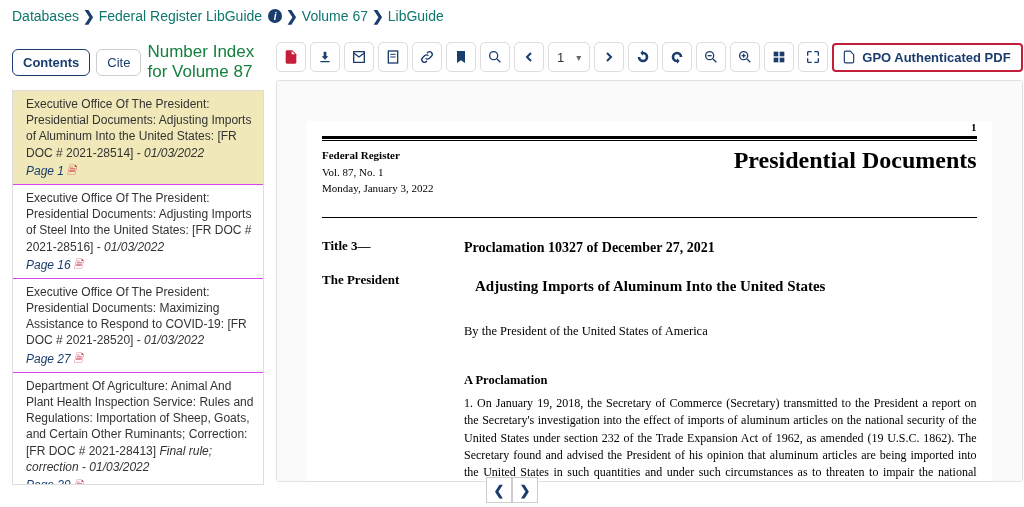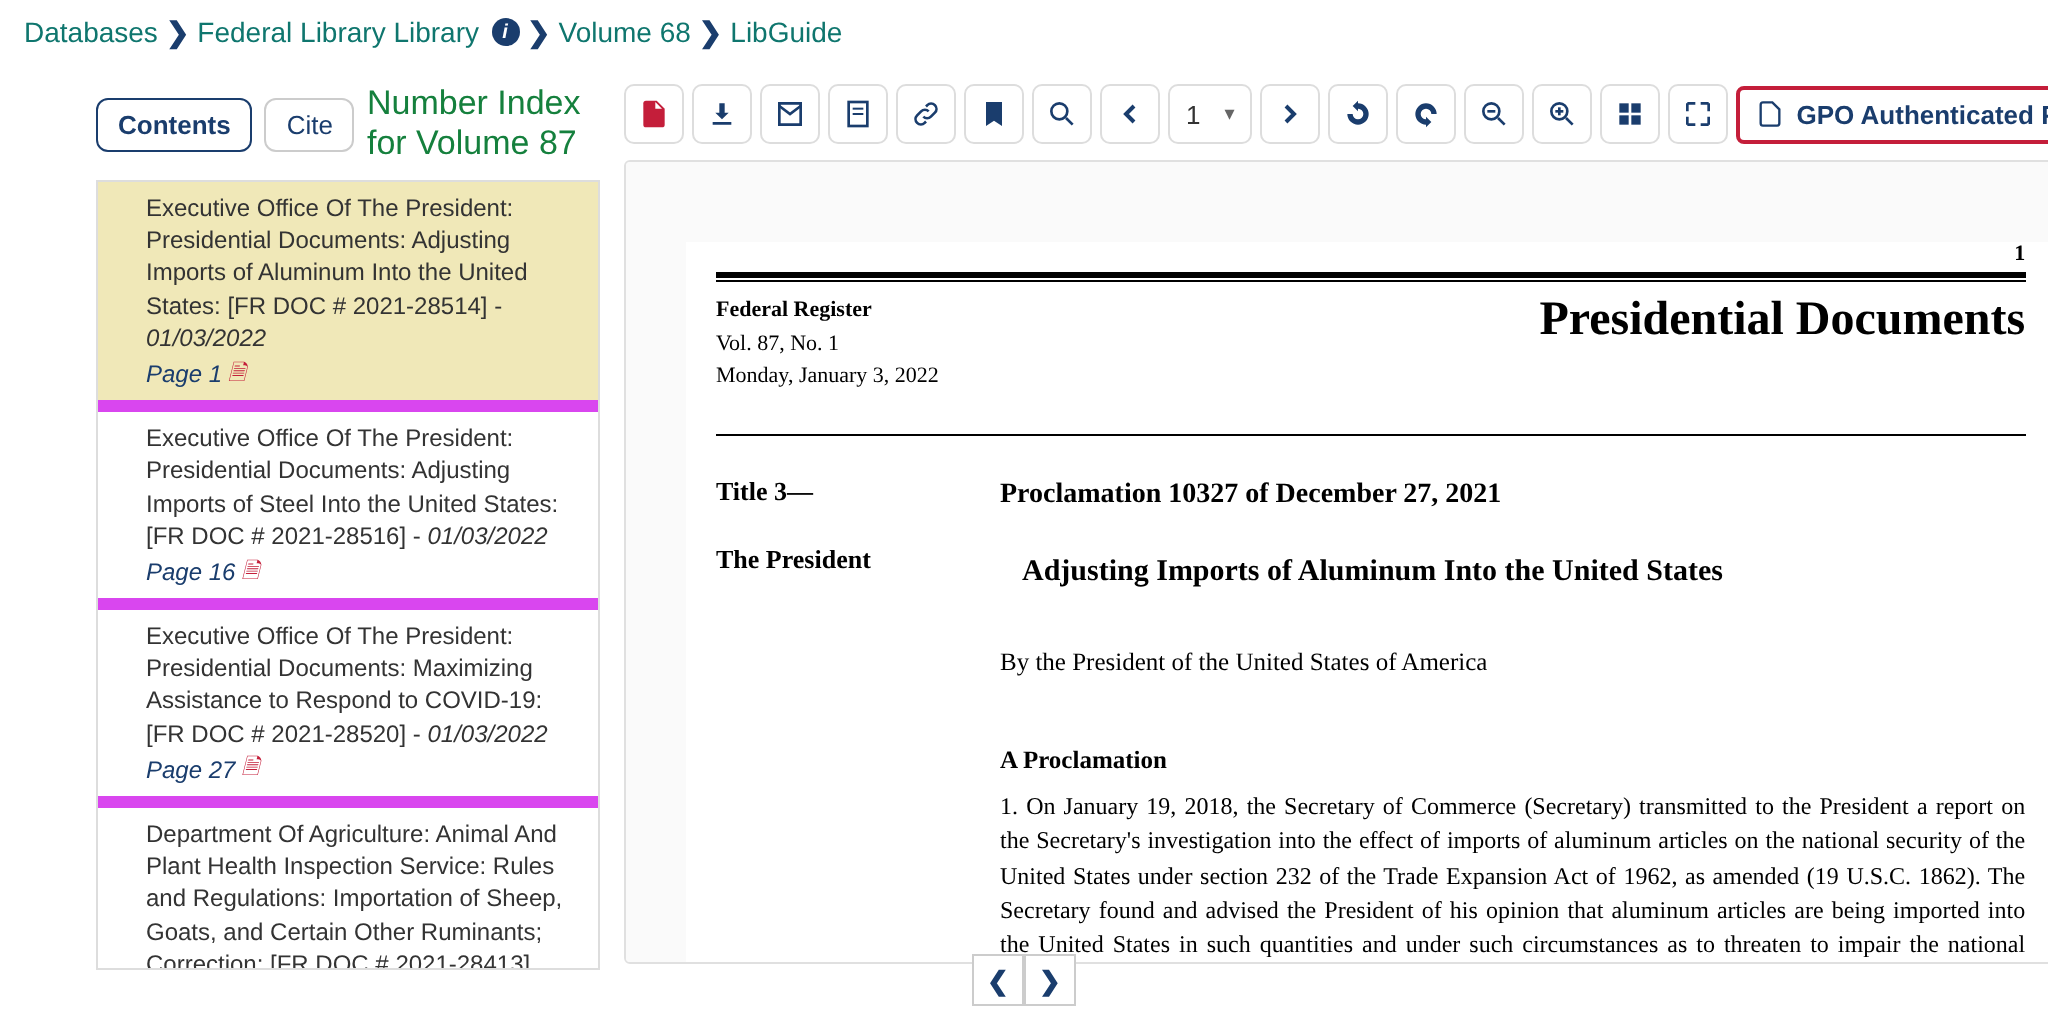--- a/index.html
+++ b/index.html
@@ -5,28 +5,28 @@
     * { margin: 0; padding: 0; box-sizing: border-box; }
     body { font-family: Arial, sans-serif; font-size: 13px; color: #333; background: #fff; width: 1024px; height: 507px; overflow: hidden; }
     
     .breadcrumb { padding: 8px 12px; font-size: 14px; color: #1a3d6d; display: flex; align-items: center; gap: 4px; }
     .breadcrumb a { color: #0f766e; text-decoration: none; cursor: pointer; }
     .breadcrumb .chevron { color: #1a3d6d; font-weight: bold; }
     .breadcrumb .info-icon { display: inline-flex; align-items: center; justify-content: center; width: 14px; height: 14px; border-radius: 50%; background: #1a3d6d; color: #fff; font-size: 10px; font-weight: bold; font-style: italic; margin-left: 2px; }
     
     .main-container { display: flex; padding: 10px 12px 0 12px; gap: 12px; height: 450px; }
     
-    .left-panel { width: 252px; flex-shrink: 0; margin-left: 36px; }
+    .left-panel { width: 252px; flex-shrink: 0; }
     .tabs-row { display: flex; gap: 6px; margin-bottom: 8px; align-items: center; }
     .tab { border: 1px solid #ccc; border-radius: 6px; padding: 5px 10px; font-size: 13px; background: #fff; cursor: pointer; color: #1a3d6d; }
     .tab.active { color: #1a3d6d; font-weight: bold; border-color: #1a3d6d; }
     .tab-link { color: #15803d; font-size: 17px; text-decoration: none; cursor: pointer; }
     
     .toc-list { border: 1px solid #ddd; height: 395px; overflow-y: scroll; font-size: 12px; }
-    .toc-item { padding: 5px 8px 5px 24px; border-bottom: 6px solid #d946ef; cursor: pointer; color: #333; line-height: 1.35; }
+    .toc-item { padding: 5px 8px 5px 13px; border-bottom: 1px solid #d946ef; cursor: pointer; color: #333; line-height: 1.35; }
     .toc-item.selected { background: #f0e8b8; }
     .toc-item .date { font-style: italic; }
     .toc-item .page-link { color: #1a3d6d; font-style: italic; display: inline-flex; align-items: center; gap: 3px; margin-top: 2px; }
     .toc-item .final-rule { font-style: italic; }
     .pdf-icon-small { color: #c41e3a; font-size: 11px; }
     
     .right-panel { flex: 1; display: flex; flex-direction: column; }
     .toolbar { display: flex; gap: 4px; margin-bottom: 8px; justify-content: flex-end; align-items: center; position: relative; }
     .tool-btn { width: 30px; height: 30px; border: 1px solid #ddd; border-radius: 5px; background: #fff; display: flex; align-items: center; justify-content: center; cursor: pointer; color: #1a3d6d; font-size: 14px; }
     .tool-btn svg { width: 16px; height: 16px; fill: #1a3d6d; }
@@ -63,24 +63,24 @@
     ::-webkit-scrollbar { width: 12px; }
     ::-webkit-scrollbar-track { background: #f0f0f0; }
     ::-webkit-scrollbar-thumb { background: #c0c0c0; border-radius: 6px; }
   </style>
 </head>
 <body>
 
 <div class="breadcrumb">
   <a>Databases</a>
   <span class="chevron">❯</span>
-  <a>Federal Library Library</a>
+  <a>Federal Register LibGuide</a>
   <span class="info-icon">i</span>
   <span class="chevron">❯</span>
-  <a>Volume 68</a>
+  <a>Volume 67</a>
   <span class="chevron">❯</span>
   <a>LibGuide</a>
 </div>
 
 <div class="main-container">
   <div class="left-panel">
     <div class="tabs-row">
       <div class="tab active">Contents</div>
       <div class="tab">Cite</div>
       <a class="tab-link">Number Index for Volume 87</a>

